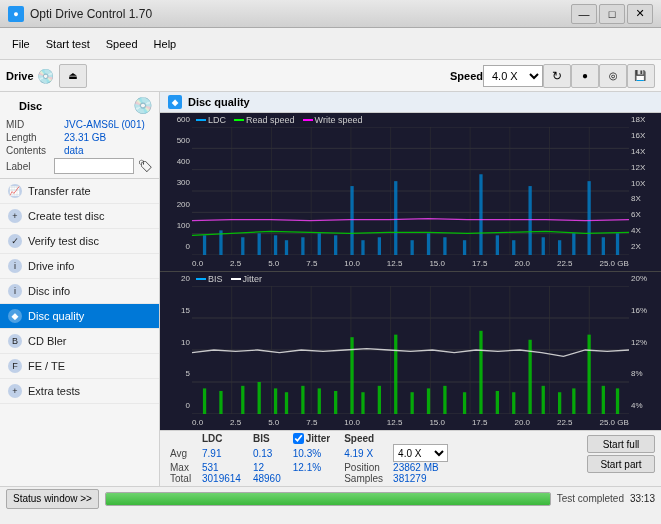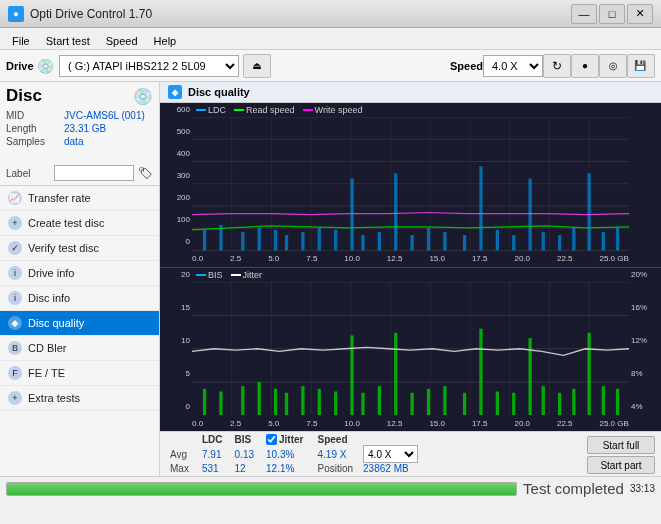--- a/index.html
+++ b/index.html
@@ -17,24 +17,24 @@
     }
     .title-bar-left { display: flex; align-items: center; gap: 6px; }
     .title-bar-icon { width: 16px; height: 16px; background: #2196F3; border-radius: 2px; display: flex; align-items: center; justify-content: center; color: white; font-size: 9px; }
     .title-bar-title { font-size: 12px; color: #222; }
     .title-bar-controls { display: flex; gap: 2px; }
     .title-ctrl { width: 26px; height: 20px; background: #d8d8d8; border: 1px solid #aaa; border-radius: 2px; display: flex; align-items: center; justify-content: center; font-size: 11px; cursor: pointer; }
 
     
     .menu-bar {
       background: #f0f0f0;
-      height: 22px;
-      display: flex;
-      align-items: flex-end;
-      padding: 0 4px;
+      height: 32px;
+      display: flex;
+      align-items: center;
+      padding: 8px 4px;
       border-bottom: 1px solid #d0d0d0;
     }
     .menu-item { padding: 2px 8px; font-size: 11px; cursor: pointer; border-radius: 2px; }
 
     
     .toolbar {
       background: #f5f5f5;
       height: 32px;
       display: flex;
       align-items: center;
@@ -68,26 +68,26 @@
     .disc-section {
       padding: 4px 6px;
       border-bottom: 1px solid #d0d0d0;
     }
     .disc-header {
       display: flex;
       align-items: center;
       justify-content: space-between;
       margin-bottom: 4px;
     }
-    .disc-title { font-weight: bold; font-size: 17px; }
+    .disc-title { font-weight: bold; font-size: 11px; margin-left: 13px; }
     .disc-fields { font-size: 10px; }
     .disc-row { display: flex; margin-bottom: 2px; }
     .disc-key { width: 58px; color: #444; }
     .disc-val { color: #0055cc; font-weight: 500; }
-    .label-row { display: flex; align-items: center; gap: 4px; margin-top: 18px; }
+    .label-row { display: flex; align-items: center; gap: 4px; margin-top: 2px; }
     .label-input { border: 1px solid #aaa; height: 16px; width: 80px; font-size: 10px; }
 
     
     .nav-items { flex: 1; overflow: hidden; }
     .nav-item {
       display: flex;
       align-items: center;
       padding: 5px 8px;
       font-size: 11px;
       cursor: pointer;
@@ -177,21 +177,21 @@
       height: 14px;
       background: #ddd;
       border: 1px solid #aaa;
       border-radius: 2px;
       overflow: hidden;
     }
     .progress-bar-fill {
       height: 100%;
       background: linear-gradient(to bottom, #6ed36e, #3cb83c);
     }
-    .status-text { font-size: 15px; color: #444; }
+    .status-text { font-size: 10px; color: #444; }
     .status-time { font-size: 10px; color: #222; margin-left: auto; }
 
     
     .chart-legend {
       position: absolute;
       top: 2px;
       left: 36px;
       display: flex;
       align-items: center;
       gap: 8px;
@@ -261,23 +261,20 @@
   <span class="menu-item">File</span>
   <span class="menu-item">Start test</span>
   <span class="menu-item">Speed</span>
   <span class="menu-item">Help</span>
 </div>
 
 <div class="toolbar">
   <span class="toolbar-label">Drive</span>
   <div class="drive-select-container">
     <span style="font-size:14px;">💿</span>
-    <select class="drive-select">
-      <option>( G:) ATAPI iHBS212  2 5L09</option>
-    </select>
     <div class="toolbar-btn" style="font-size:10px;">⏏</div>
   </div>
   <span class="speed-label">Speed</span>
   <select class="speed-select">
     <option>4.0 X</option>
   </select>
   <div class="toolbar-btn" style="font-size:12px;">↻</div>
   <div class="toolbar-btn" style="font-size:10px;">●</div>
   <div class="toolbar-btn" style="font-size:10px;">◎</div>
   <div class="toolbar-btn" style="font-size:10px;">💾</div>
@@ -295,21 +292,21 @@
       <div class="disc-fields">
         <div class="disc-row">
           <span class="disc-key">MID</span>
           <span class="disc-val">JVC-AMS6L (001)</span>
         </div>
         <div class="disc-row">
           <span class="disc-key">Length</span>
           <span class="disc-val">23.31 GB</span>
         </div>
         <div class="disc-row">
-          <span class="disc-key">Samples</span>
+          <span class="disc-key">Contents</span>
           <span class="disc-val">data</span>
         </div>
         <div class="label-row">
           <span class="disc-key">Label</span>
           <input class="label-input" type="text" style="">
           <span style="font-size:12px; cursor:pointer;">🏷</span>
         </div>
       </div>
     </div>
 
@@ -381,20 +378,31 @@
         <div class="chart-y-left">
           <span>600</span>
             <span>500</span>
             <span>400</span>
             <span>300</span>
             <span>200</span>
             <span>100</span>
             <span>0</span>
         </div>
 
+        <div class="chart-y-right">
+          <span>18X</span>
+            <span>16X</span>
+            <span>14X</span>
+            <span>12X</span>
+            <span>10X</span>
+            <span>8X</span>
+            <span>6X</span>
+            <span>4X</span>
+            <span>2X</span>
+        </div>
 
         <div class="chart-x-axis">
           <span>0.0</span>
             <span>2.5</span>
             <span>5.0</span>
             <span>7.5</span>
             <span>10.0</span>
             <span>12.5</span>
             <span>15.0</span>
             <span>17.5</span>
@@ -582,29 +590,38 @@
           </td>
         </tr>
         <tr>
           <td style="color:#444; padding:0 4px;">Max</td>
           <td style="padding:0 6px; color:#0055cc;">531</td>
           <td style="padding:0 6px; color:#0055cc;">12</td>
           <td style="padding:0 6px; color:#0055cc;">12.1%</td>
           <td style="color:#444; padding:0 8px;">Position</td>
           <td style="padding:0 2px; color:#0055cc;">23862 MB</td>
         </tr>
+        <tr>
+          <td style="color:#444; padding:0 4px;">Total</td>
+          <td style="padding:0 6px; color:#0055cc;">3019614</td>
+          <td style="padding:0 6px; color:#0055cc;">48960</td>
+          <td></td>
+          <td style="color:#444; padding:0 8px;">Samples</td>
+          <td style="padding:0 2px; color:#0055cc;">381279</td>
+        </tr>
       </tbody>
         </table>
       <div class="start-buttons" style="margin-left:auto; margin-top:2px;">
         <button class="start-btn">Start full</button>
         <button class="start-btn">Start part</button>
       </div>
     </div>
   </div>
 </div>
 
 <div class="status-area">
+  <button class="status-window-btn">Status window &gt;&gt;</button>
   <div class="progress-bar-container">
     <div class="progress-bar-fill" id="progress-fill" style="width: 100%;"></div>
   </div>
   <span class="status-text">Test completed</span>
   <span class="status-time">33:13</span>
 </div>
 
 </body></html>

